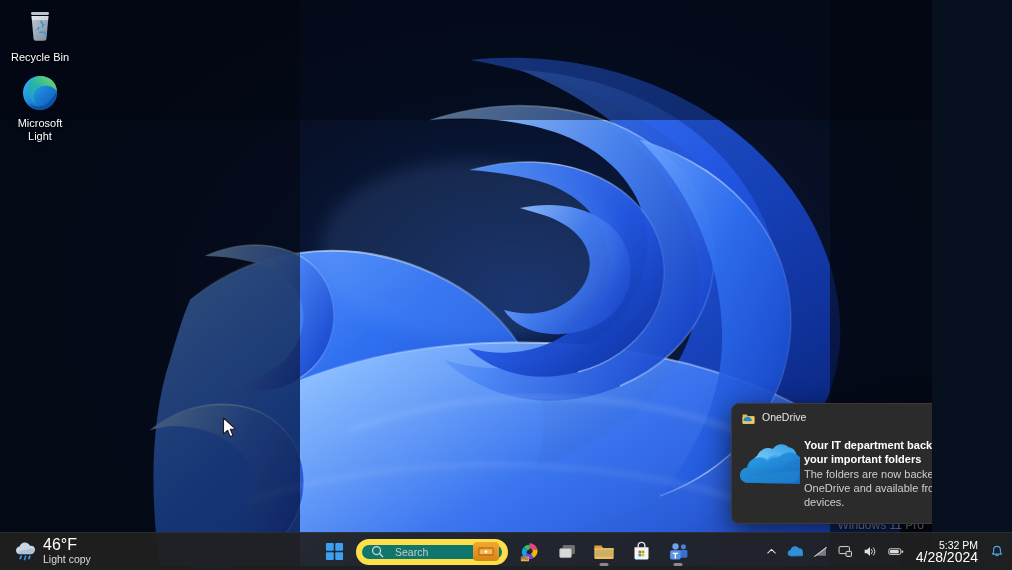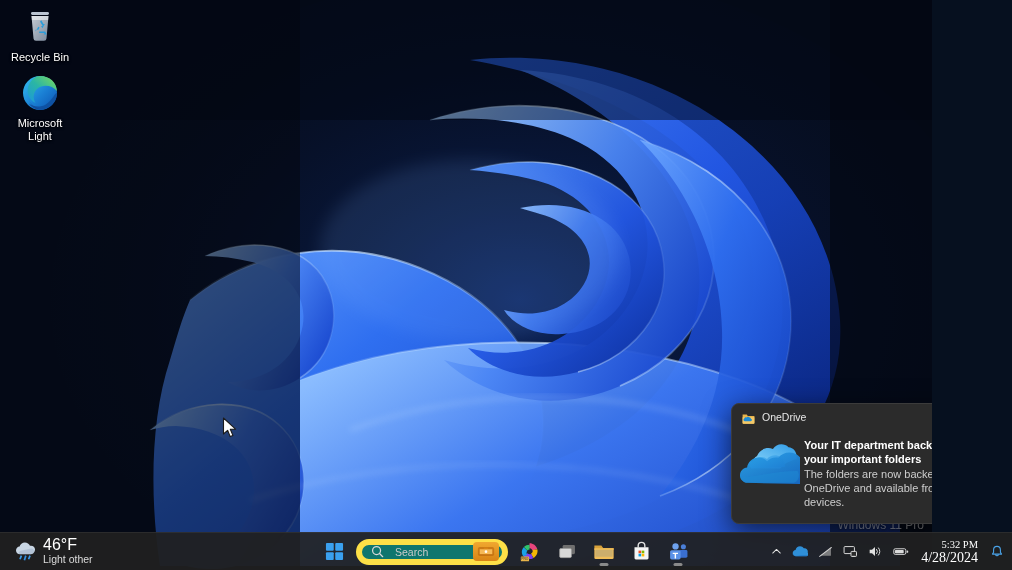--- a/index.html
+++ b/index.html
@@ -113,21 +113,21 @@
   }
   #search-placeholder { font-size:10.5px; color:#cbcbcb; flex:1; }
   #search-badge {
     width:26px; height:19px; border-radius:4px; flex:none;
     background:linear-gradient(180deg,#f0a830,#d98415);
     display:flex; align-items:center; justify-content:center;
   }
 
   
   #tray {
-    position:absolute; right:4px; display:flex; align-items:center; gap:2px; height:38px;font-family:Liberation Serif, serif;
+    position:absolute; right:4px; display:flex; align-items:center; gap:2px; height:38px;
   }
   .tray-btn {
     height:30px; border-radius:5px; display:flex; align-items:center; justify-content:center;
     padding:0 4px; cursor:default;
   }
   #clock {
     display:flex; flex-direction:column; align-items:flex-end; justify-content:center;
     padding:0 6px; height:32px; border-radius:5px; cursor:default;
   }
   #clock-time { font-size:10.5px; color:#fff; line-height:12px; }
@@ -349,21 +349,21 @@
         <path d="M6 13.2 c-2.2 0 -4 -1.7 -4 -3.8 0 -2 1.6 -3.7 3.6 -3.8 .5 -2.4 2.7 -4.2 5.3 -4.2
                  2.3 0 4.3 1.4 5.1 3.4 .3 -.1 .7 -.1 1 -.1 2.2 0 4 1.7 4 3.9 0 2.1 -1.8 4.6 -4 4.6 z" fill="#c9d6e4"></path>
         <path d="M8 9.4 c-2 0-3.6 1.6-3.6 3.5 h13 c1.5 0 2.8-1.2 2.8-2.7 0-1.5-1.2-2.7-2.8-2.7 z" fill="#9fb3c8" opacity=".55"></path>
         <path d="M6.6 14.3 l-1.4 3.6 1.6 .6 1.4-3.6 z" fill="#3b9ae6"></path>
         <path d="M11 14.3 l-1.4 4.6 1.6 .6 1.4-4.6 z" fill="#2f8ee0"></path>
         <path d="M15.2 14.3 l-1.4 3.6 1.6 .6 1.4-3.6 z" fill="#3b9ae6"></path>
       </svg>
     </span>
     <span id="weather-text">
       <span id="weather-temp">46°F</span>
-      <span id="weather-cond">Light other</span>
+      <span id="weather-cond">Light copy</span>
     </span>
   </div>
 
   <div id="tb-center">
 
     <div class="tb-item">
       <svg viewBox="0 0 20 20" width="19" height="19">
         <rect x="1" y="1" width="8.2" height="8.2" rx="1" fill="#3aa0ef"></rect>
         <rect x="10.8" y="1" width="8.2" height="8.2" rx="1" fill="#3aa0ef"></rect>
         <rect x="1" y="10.8" width="8.2" height="8.2" rx="1" fill="#3aa0ef"></rect>

